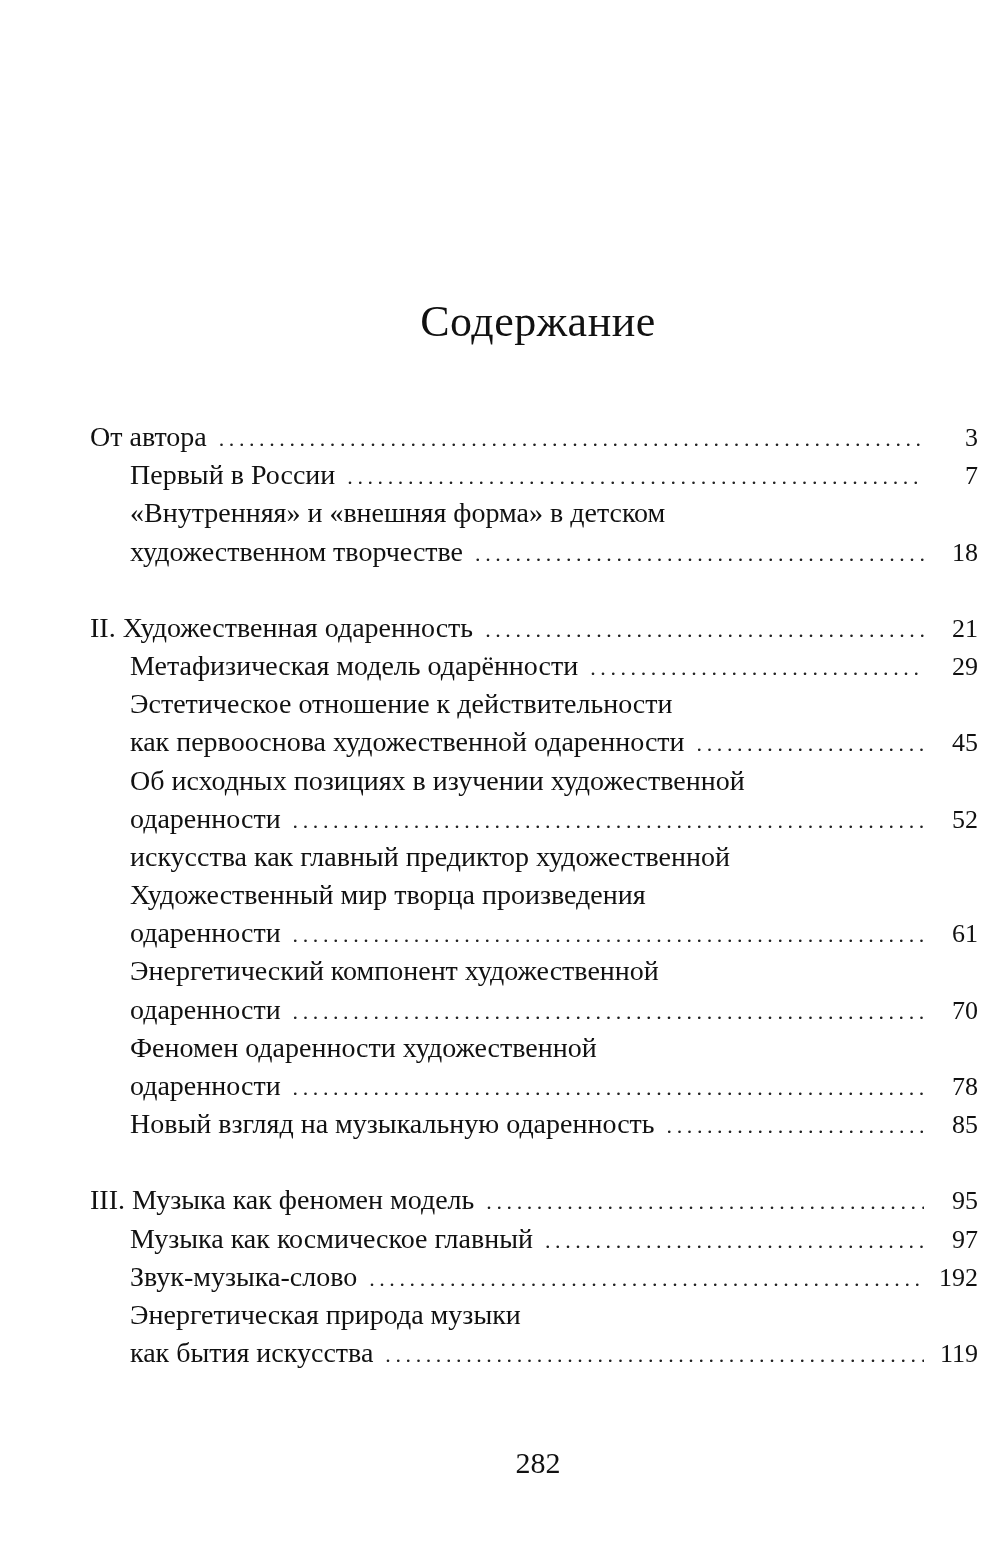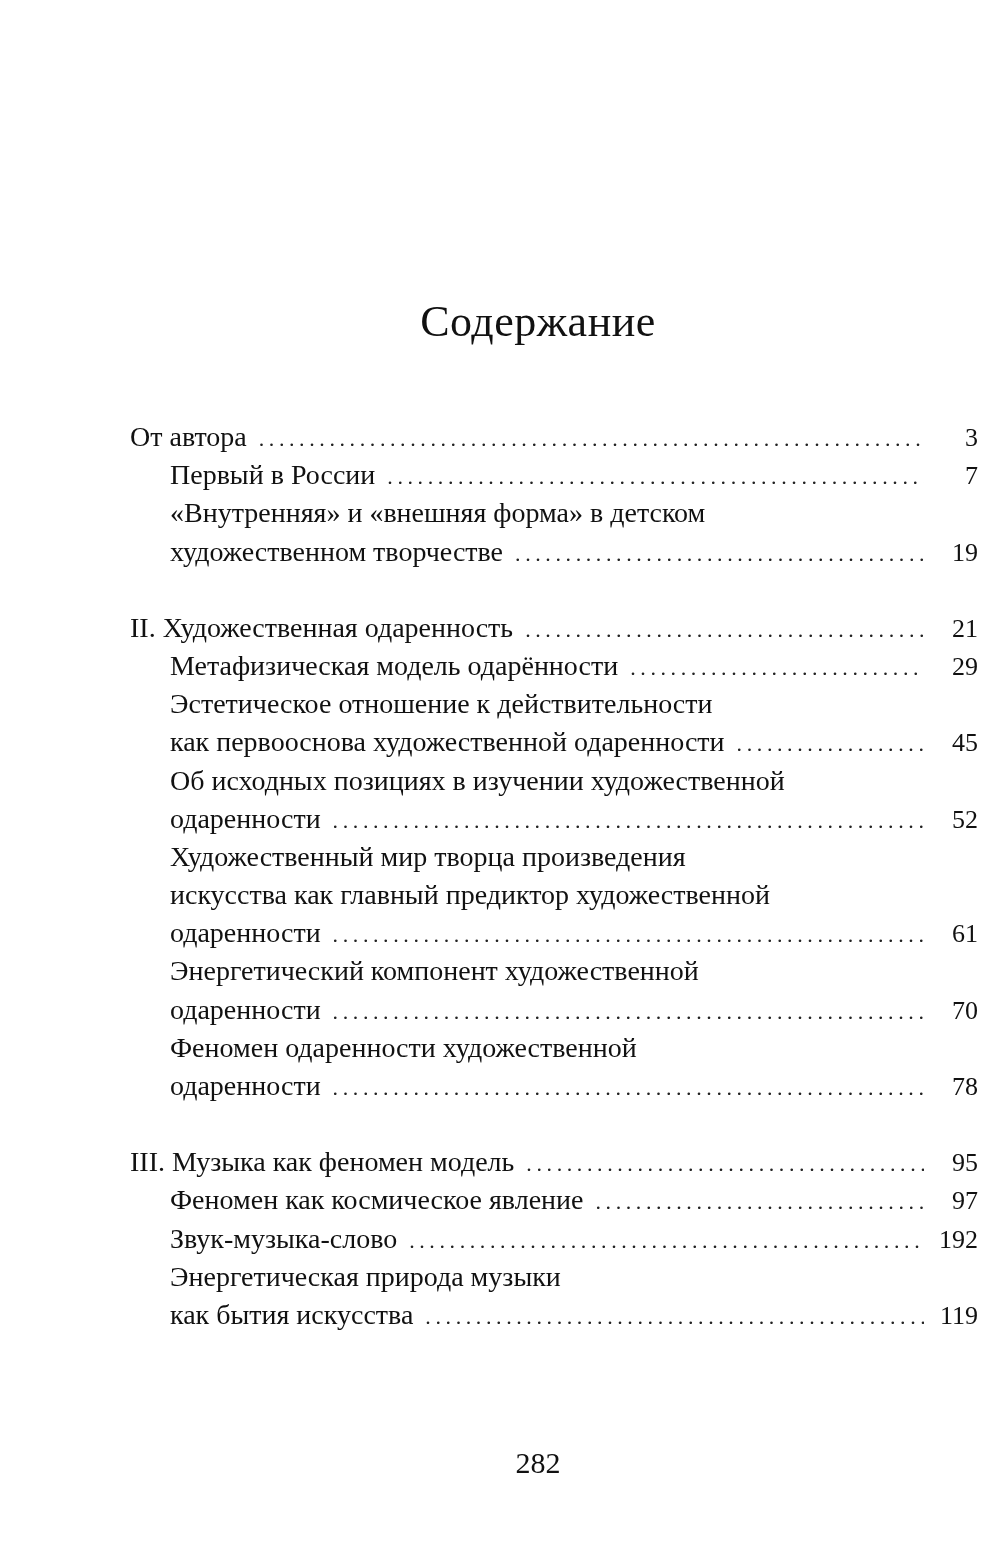--- a/index.html
+++ b/index.html
@@ -1,21 +1,21 @@
 <!DOCTYPE html>
 <html><head>
 <meta charset="utf-8">
 <style>
   html, body { margin:0; padding:0; background:#ffffff; }
   body { width:1000px; height:1566px; position:relative; overflow:hidden;
          font-family:"Liberation Serif","DejaVu Serif",serif; color:#111; }
   .title { position:absolute; left:0; width:1076px; top:296px; text-align:center;
            font-size:44px; letter-spacing:0.5px; }
   .toc { position:absolute; left:90px; top:418px; width:888px; }
-  .row { position:relative; height:38.2px; font-size:28px; line-height:38px; white-space:nowrap;margin-left:40px; }
+  .row { position:relative; height:38.2px; font-size:28px; line-height:38px; white-space:nowrap; }
   .row.sub { padding-left:40px; }
   .row.gap { margin-top:38px;font-family:Liberation Serif, serif; }
   .line { display:flex; align-items:baseline; }
   .text { flex:0 0 auto; }
   .dots { flex:1 1 auto; overflow:hidden; margin:0 14px 0 12px; letter-spacing:4.6px; font-size:22px; color:#222; }
   .dots::before { content:"....................................................................................................................................................................."; }
   .page { flex:0 0 auto; min-width:40px; text-align:right; font-size:26px; }
   .folio { position:absolute; left:0; width:1076px; top:1446px; text-align:center; font-size:30px; }
 </style>
 </head>
@@ -42,21 +42,21 @@
   </div>
   <div class="row sub">
     <div class="line">
         <span class="text">«Внутренняя» и «внешняя форма» в детском</span>
       </div>
   </div>
   <div class="row sub">
     <div class="line">
         <span class="text">художественном творчестве</span>
         <span class="dots"></span>
-        <span class="page">19</span>
+        <span class="page">18</span>
       </div>
   </div>
 
   <div class="row gap">
     <div class="line">
         <span class="text">II. Художественная одаренность</span>
         <span class="dots"></span>
         <span class="page">21</span>
       </div>
   </div>
@@ -86,26 +86,26 @@
   </div>
   <div class="row sub">
     <div class="line">
         <span class="text">одаренности</span>
         <span class="dots"></span>
         <span class="page">52</span>
       </div>
   </div>
   <div class="row sub">
     <div class="line">
-        <span class="text">Художественный мир творца произведения</span>
+        <span class="text">искусства как главный предиктор художественной</span>
       </div>
   </div>
   <div class="row sub">
     <div class="line">
-        <span class="text">искусства как главный предиктор художественной</span>
+        <span class="text">Художественный мир творца произведения</span>
       </div>
   </div>
   <div class="row sub">
     <div class="line">
         <span class="text">одаренности</span>
         <span class="dots"></span>
         <span class="page">61</span>
       </div>
   </div>
   <div class="row sub">
@@ -125,31 +125,38 @@
         <span class="text">Феномен одаренности художественной</span>
       </div>
   </div>
   <div class="row sub">
     <div class="line">
         <span class="text">одаренности</span>
         <span class="dots"></span>
         <span class="page">78</span>
       </div>
   </div>
+  <div class="row sub">
+    <div class="line">
+        <span class="text">Новый взгляд на музыкальную одаренность</span>
+        <span class="dots"></span>
+        <span class="page">85</span>
+      </div>
+  </div>
 
   <div class="row gap">
     <div class="line">
         <span class="text">III. Музыка как феномен модель</span>
         <span class="dots"></span>
         <span class="page">95</span>
       </div>
   </div>
   <div class="row sub">
     <div class="line">
-        <span class="text">Феномен как космическое явление</span>
+        <span class="text">Музыка как космическое главный</span>
         <span class="dots"></span>
         <span class="page">97</span>
       </div>
   </div>
   <div class="row sub">
     <div class="line">
         <span class="text">Звук-музыка-слово</span>
         <span class="dots"></span>
         <span class="page">192</span>
       </div>

